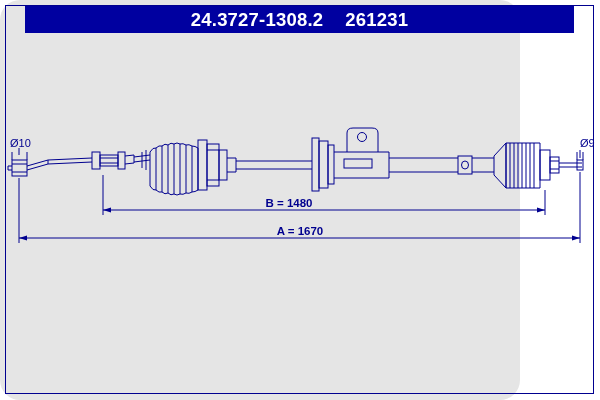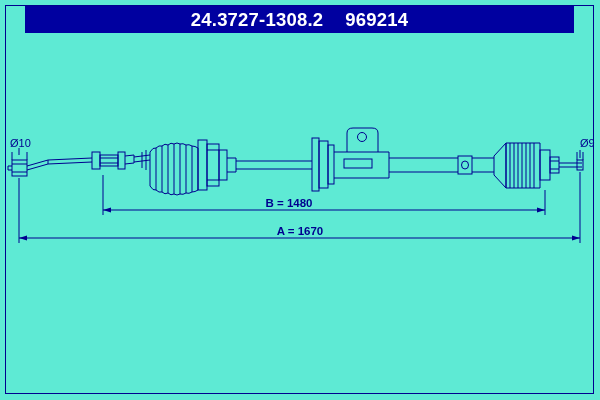--- a/index.html
+++ b/index.html
@@ -11,23 +11,24 @@
     width: 600px;
     height: 400px;
     font-family: "Liberation Sans", sans-serif;
     position: relative;
     overflow: hidden;
   }
   #page {
     position: absolute;
     left: 0;
     top: 0;
-    width: 600px;
+    width: 520px;
     height: 400px;
-    background: #5eead4;
+    background: #e5e5e5;
+    border-radius: 20px;
   }
   .frame {
     position: absolute;
     left: 5px;
     top: 5px;
     width: 589px;
     height: 389px;
     border: 1px solid #00008f;
     box-sizing: border-box;
   }
@@ -77,21 +78,21 @@
 </head>
 <body>
 
 <div id="page">
 
   <div class="frame"></div>
 
   <div class="title-bar">
     <span class="title-text">24.3727-1308.2</span>
     <span class="title-gap"></span>
-    <span class="title-text">969214</span>
+    <span class="title-text">261231</span>
   </div>
 
   <svg class="drawing" viewBox="0 0 600 400">
     <g stroke="#00008f" fill="none" stroke-width="1">
 
       <g>
 
         <rect x="12" y="160" width="15" height="16"></rect>
         <line x1="12" y1="164" x2="27" y2="164"></line>
         <line x1="12" y1="172" x2="27" y2="172"></line>

